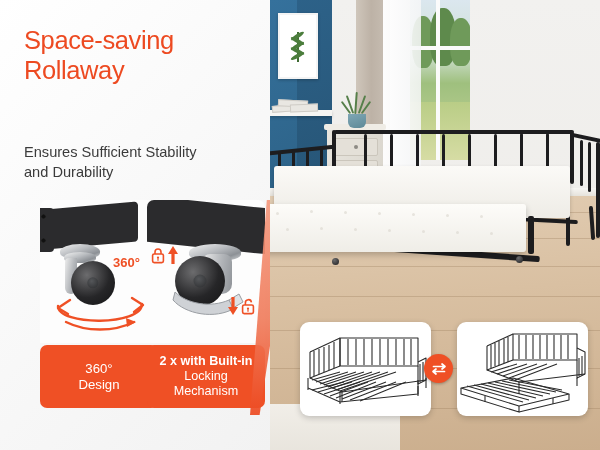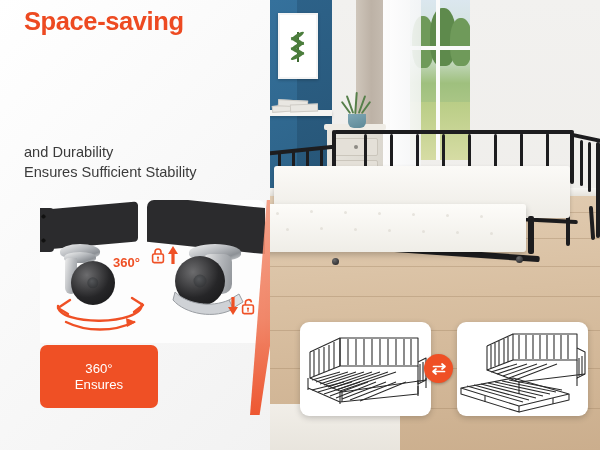--- a/index.html
+++ b/index.html
@@ -7,22 +7,22 @@
     width:600px;height:450px;overflow:hidden;
     font-family:"Liberation Sans",sans-serif;
     background:#fff;
   }
   .stage{position:relative;width:600px;height:450px;overflow:hidden;background:#fbfbfb;}
 
   
   .left-panel{position:absolute;left:0;top:0;width:272px;height:450px;
     background:linear-gradient(135deg,#ffffff 0%,#f7f7f7 60%,#f2f2f2 100%);}
 
-  .headline{position:absolute;left:24px;top:6px;width:236px;
-    color:#ED4A21;font-weight:bold;font-size:25.5px;line-height:30px;
+  .headline{position:absolute;left:24px;top:25px;width:236px;
+    color:#ED4A21;font-weight:normal;font-size:25.5px;line-height:30px;
     letter-spacing:-0.4px;}
   .headline span{display:block;}
 
   .subhead{position:absolute;left:24px;top:142px;width:232px;
     color:#3b3b3b;font-size:14.6px;line-height:20px;}
   .subhead span{display:block;}
 
   
   .feat{position:absolute;top:200px;width:118px;height:208px;}
   .feat.left{left:40px;}
@@ -137,25 +137,26 @@
 </style>
 </head>
 <body>
 
 <div class="stage">
 
   <div class="left-panel">
 
     <div class="headline">
       <span>Space-saving</span>
+      <span>Rollaway</span>
     </div>
 
     <div class="subhead">
+      <span>Ensures Sufficient Stability</span>
       <span>and Durability</span>
-      <span>Ensures Sufficient Stability</span>
     </div>
 
     <div class="feat left">
       <div class="photo">
 
         <div class="bracket" style="left:-6px;top:6px;width:104px;height:40px;transform:skewY(-5deg);"></div>
         <div class="bracket" style="left:-8px;top:8px;width:22px;height:44px;"></div>
         <div class="screw" style="left:1px;top:14px;"></div>
         <div class="screw" style="left:1px;top:38px;"></div>
 
@@ -173,21 +174,21 @@
         <svg class="arc" style="left:8px;top:86px;" width="104" height="52" viewBox="0 0 104 52">
           <path d="M10 20 C10 40 94 40 94 18" fill="none" stroke="#EF5025" stroke-width="2.4" stroke-linecap="round"></path>
           <path d="M22 14 L10 22 L20 28" fill="none" stroke="#EF5025" stroke-width="2.4" stroke-linecap="round" stroke-linejoin="round"></path>
           <path d="M84 12 L95 19 L86 26" fill="none" stroke="#EF5025" stroke-width="2.4" stroke-linecap="round" stroke-linejoin="round"></path>
           <path d="M18 36 C38 46 66 46 86 36" fill="none" stroke="#EF5025" stroke-width="2.4" stroke-linecap="round"></path>
           <path d="M78 32 L88 36 L79 41" fill="#EF5025"></path>
         </svg>
       </div>
       <div class="cap">
         <div>360°</div>
-        <div>Ensures</div>
+        <div>Design</div>
       </div>
     </div>
 
     <div class="feat right">
       <div class="photo">
         <div class="bracket" style="left:-4px;top:2px;width:128px;height:46px;transform:skewY(6deg);"></div>
 
         <div class="caster-body">
           <div class="chrome-top" style="left:42px;top:44px;width:52px;height:17px;"></div>
           <div class="chrome-fork" style="left:55px;top:54px;width:30px;height:40px;border-radius:8px 8px 10px 10px;"></div>
@@ -217,20 +218,25 @@
           <svg width="12" height="20" viewBox="0 0 12 20">
             <path d="M6 19 L1 11 H4.4 V1 H7.6 V11 H11 Z" fill="#EF5025"></path>
           </svg>
           <svg width="14" height="17" viewBox="0 0 14 17">
             <path d="M4.4 7 V5 a3 3 0 0 1 6 -0.6" fill="none" stroke="#EF5025" stroke-width="1.6"></path>
             <rect x="1.6" y="7" width="10.8" height="8.6" rx="1.6" fill="none" stroke="#EF5025" stroke-width="1.6"></rect>
             <circle cx="7" cy="10.6" r="1.1" fill="#EF5025"></circle>
             <rect x="6.4" y="11.2" width="1.2" height="2.6" fill="#EF5025"></rect>
           </svg>
         </div>
+      </div>
+      <div class="cap">
+        <div class="b">2 x with Built-in</div>
+        <div>Locking</div>
+        <div>Mechanism</div>
       </div>
     </div>
   </div>
 
   <div class="wedge"></div>
 
   <div class="photo-pane">
     <div class="wall-white"></div>
     <div class="wall-blue"></div>
     <div class="wall-blue2"></div>

